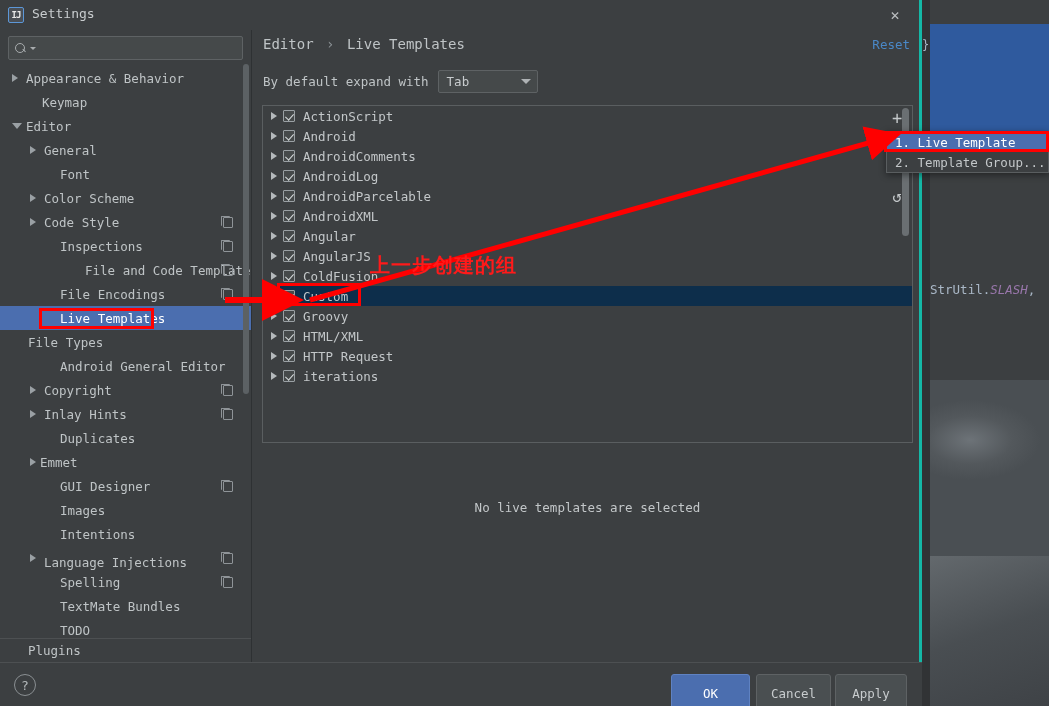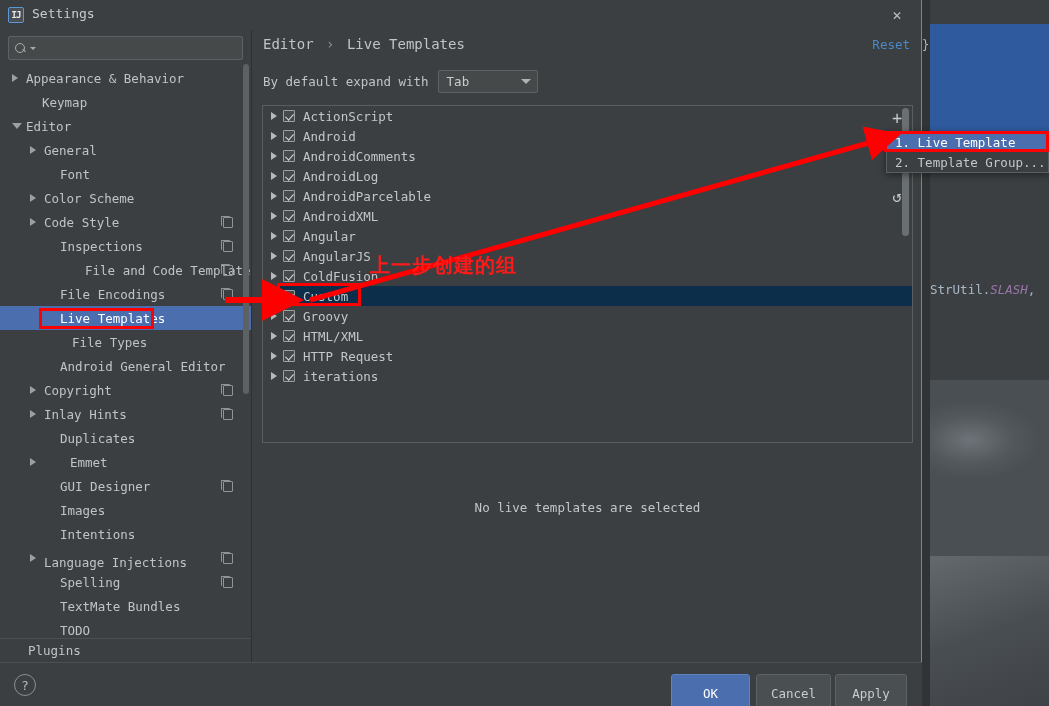--- a/index.html
+++ b/index.html
@@ -35,21 +35,21 @@
     color:#a9b7c6; font-size:12.5px; white-space:nowrap;
     font-family:"DejaVu Sans Mono","Liberation Mono",monospace;
   }
   .bg-code em { color:#9876aa; font-style:italic; }
   .bg-brace { position:absolute; left:922px; top:38px; color:#a9b7c6; font-size:12px; }
 
   
   .dialog {
     position:absolute; left:0; top:0; width:922px; height:706px;
     background:#3c3f41;
-    border-right:1px solid #14b8a6;
+    border-right:3px solid #14b8a6;
   }
   .titlebar {
     position:relative; height:30px; background:#3c3f41;
   }
   .title-icon {
     position:absolute; left:8px; top:7px; width:16px; height:16px;
     background:#4a4f55; border:1px solid #5c97d8; border-radius:2px;
     display:flex; align-items:center; justify-content:center;
     font-size:9px; color:#e8e8e8; font-weight:bold; letter-spacing:-1px;
   }
@@ -310,41 +310,41 @@
             <span class="nav-copy-ico"></span>
           </div>
           <div class="nav-item">
             <span style="padding-left: 60px;">File Encodings</span>
             <span class="nav-copy-ico"></span>
           </div>
           <div class="nav-item selected">
             <span style="padding-left: 60px;">Live Templates</span>
           </div>
           <div class="nav-item">
-            <span style="padding-left: 72px;">File Types</span>
+            <span style="padding-left: 28px;">File Types</span>
           </div>
           <div class="nav-item">
             <span style="padding-left: 60px;">Android General Editor</span>
           </div>
           <div class="nav-item">
             <span class="nav-arrow" style="left: 30px;"></span>
             <span style="padding-left: 44px;">Copyright</span>
             <span class="nav-copy-ico"></span>
           </div>
           <div class="nav-item">
             <span class="nav-arrow" style="left: 30px;"></span>
             <span style="padding-left: 44px;">Inlay Hints</span>
             <span class="nav-copy-ico"></span>
           </div>
           <div class="nav-item">
             <span style="padding-left: 60px;">Duplicates</span>
           </div>
           <div class="nav-item">
             <span class="nav-arrow" style="left: 30px;"></span>
-            <span style="padding-left: 70px;">Emmet</span>
+            <span style="padding-left: 40px;">Emmet</span>
           </div>
           <div class="nav-item">
             <span style="padding-left: 60px;">GUI Designer</span>
             <span class="nav-copy-ico"></span>
           </div>
           <div class="nav-item">
             <span style="padding-left: 60px;">Images</span>
           </div>
           <div class="nav-item">
             <span style="padding-left: 60px;">Intentions</span>

